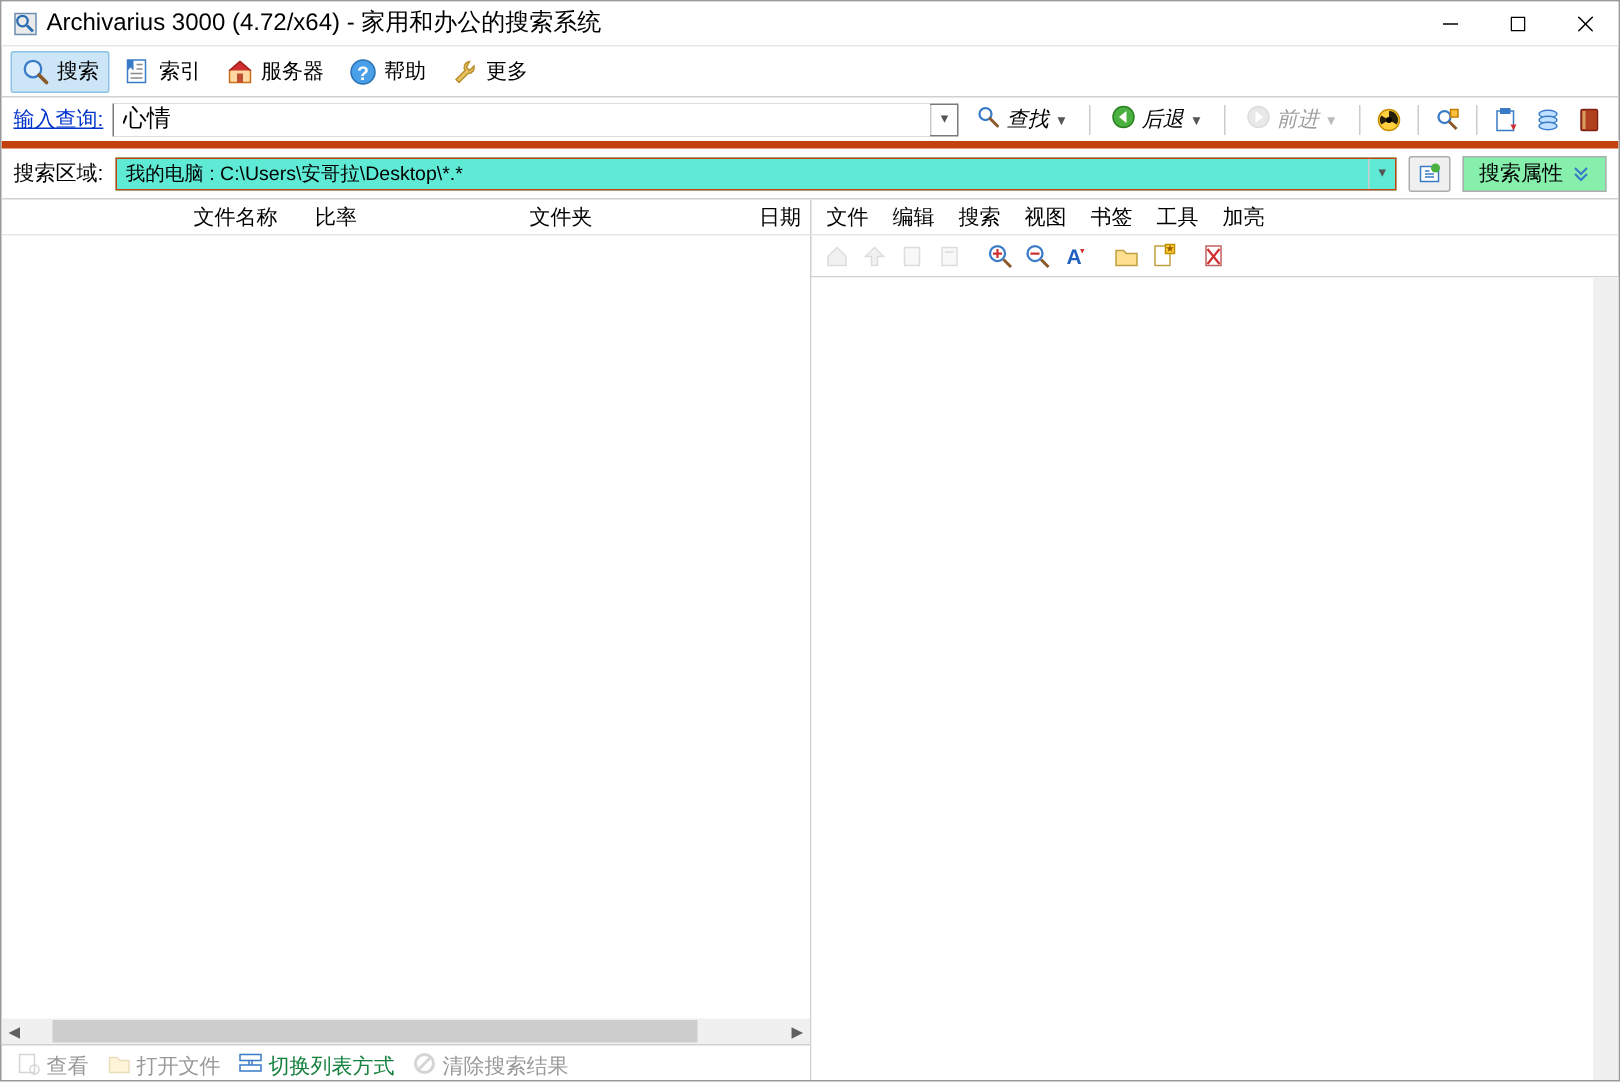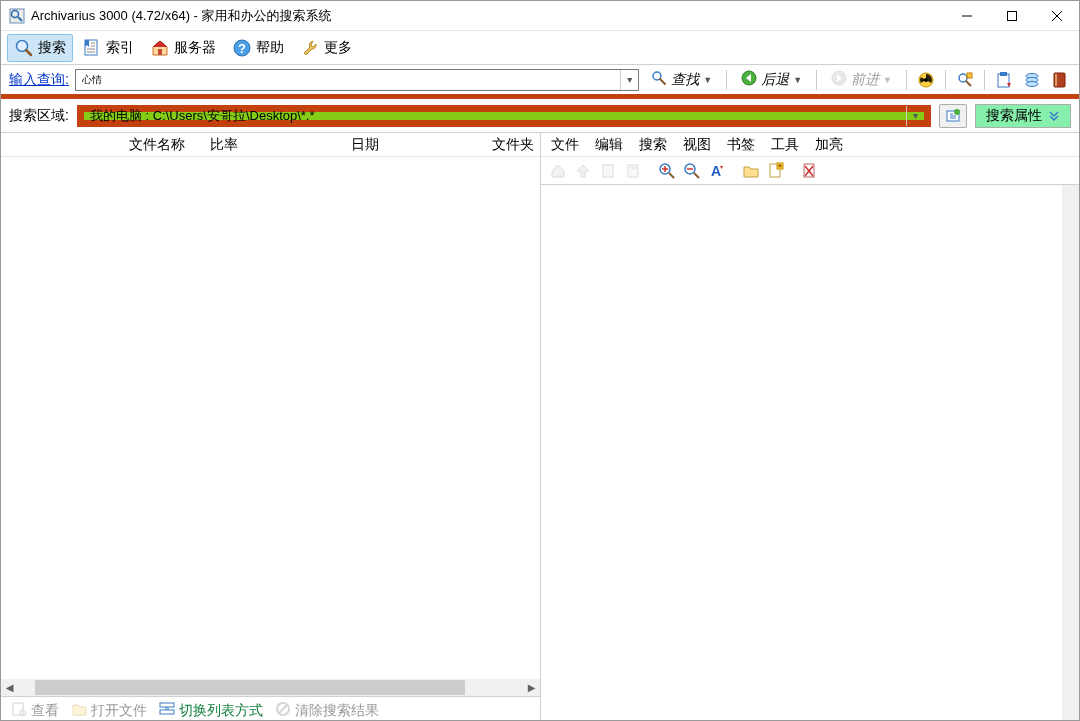--- a/index.html
+++ b/index.html
@@ -1,38 +1,38 @@
 <!DOCTYPE html>
 <html><head>
 <meta charset="utf-8">
 <style>
 * { box-sizing: border-box; margin: 0; padding: 0; }
 body { font-family: "Microsoft YaHei", "Segoe UI", Tahoma, sans-serif; font-size: 12px; background: #fff; color: #000; overflow: hidden; width: 1080px; height: 721px; border: 1px solid #999; }
 .titlebar { height: 30px; display: flex; align-items: center; padding: 0 0 0 8px; background: #fff; border-bottom: 1px solid #e5e5e5; }
 .titlebar .app-icon { width: 16px; height: 16px; margin-right: 6px; }
-.titlebar .title-text { font-size: 13px; color: #000; flex: 0 0 auto; }
+.titlebar .title-text { font-size: 16px; color: #000; flex: 0 0 auto; }
 .titlebar .spacer { flex: 1; }
 .win-btn { width: 45px; height: 29px; display: flex; align-items: center; justify-content: center; color: #000; }
 .win-btn svg { pointer-events: none; }
 .maintb { height: 34px; display: flex; align-items: center; padding: 2px 6px; gap: 2px; border-bottom: 1px solid #d0d0d0; }
 .tbtn { display: flex; align-items: center; gap: 4px; padding: 3px 6px; border: 1px solid transparent; border-radius: 2px; font-size: 14px; }
 .tbtn.active { background: #cde6f7; border-color:#8dc1e8; }
 .tbtn .ic { width: 20px; height: 20px; display: inline-flex; align-items: center; justify-content: center; }
 .querybar { height: 34px; display: flex; align-items: center; padding: 4px 8px; gap: 6px; border-bottom: 5px solid #c2410c; }
 .qlabel { color: #0033cc; text-decoration: underline; font-size: 14px; }
 .combo { flex: 1; display: flex; align-items: center; border: 1px solid #7a7a7a; background: #fff; height: 22px; }
-.combo input { flex: 1; border: none; outline: none; padding: 2px 6px; font-size: 10px; font-family: Liberation Mono, monospace; }
+.combo input { flex: 1; border: none; outline: none; padding: 2px 6px; font-size: 16px; font-family: Liberation Mono, monospace; }
 .combo .dd { width: 18px; text-align: center; color: #555; font-size: 10px; border-left: 1px solid #ccc; line-height:20px; }
 .navbtn { display: flex; align-items: center; gap: 4px; padding: 2px 5px; font-size: 14px; border:1px solid transparent; border-radius:2px;font-style:italic; }
 .navbtn.disabled { color: #9e9e9e; }
 .vsep { width:1px; height:20px; background:#ccc; margin:0 2px; }
 .iconbtn { width: 22px; height: 22px; display: flex; align-items: center; justify-content: center; border:1px solid transparent; border-radius:2px; }
 .areabar { height: 34px; display: flex; align-items: center; padding: 4px 8px; gap: 8px; border-bottom: 1px solid #d0d0d0; }
 .arealabel { font-size: 14px; }
-.areacombo { flex: 1; display: flex; align-items: center; border: 7px solid #c2410c; background: #84cc16; height: 22px; font-size:13px; }
+.areacombo { flex: 1; display: flex; align-items: center; border: 1px solid #c2410c; background: #5eead4; height: 22px; font-size:13px; }
 .areacombo span.val { flex:1; padding:2px 6px; color:#000; }
 .areacombo .dd { width:18px; text-align:center; font-size:10px; border-left:1px solid #ccc; line-height:20px; color:#555; }
 .prop-btn { height: 24px; padding: 2px 10px; background: #86efac; border: 1px solid #adadad; font-size: 14px; display:flex; align-items:center; gap:6px; }
 .main { display: flex; height: 591px; }
 .leftpane { width: 540px; display: flex; flex-direction: column; border-right: 1px solid #d0d0d0; }
 .rightpane { flex: 1; display: flex; flex-direction: column; }
 .colheader { display: flex; height: 24px; border-bottom: 1px solid #e5e5e5; font-size: 14px; }
 .colheader .col { padding: 3px 6px; text-align: right; }
 .colheader .c1 { width: 190px; }
 .colheader .c2 { width: 55px; text-align:right; padding-right:8px; }
@@ -230,22 +230,22 @@
         </svg></span>
   </button>
 </div>
 
 <div class="main">
 
   <div class="leftpane">
     <div class="colheader">
       <div class="col c1">文件名称</div>
       <div class="col c2">比率</div>
+      <div class="col c3">文件夹</div>
       <div class="col c4">日期</div>
-      <div class="col c3">文件夹</div>
     </div>
     <div class="leftbody"></div>
     <div class="hscroll">
       <div class="ar">◀</div>
       <div class="thumb"></div>
       <div class="ar right">▶</div>
     </div>
     <div class="left-tb">
       <div class="lbtn">
         <span class="dim"><svg width="16" height="16">

